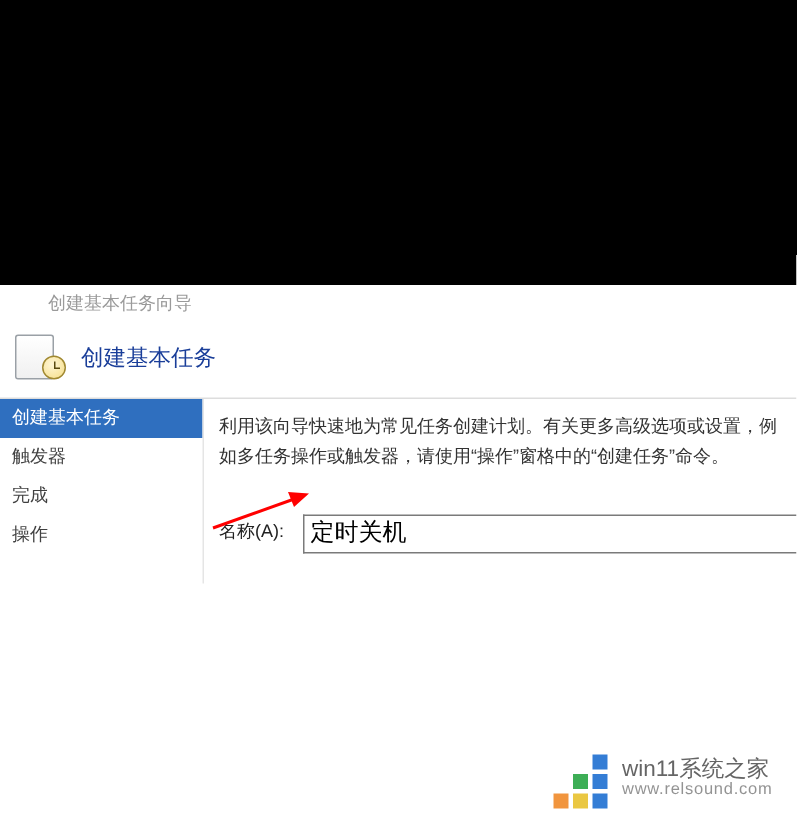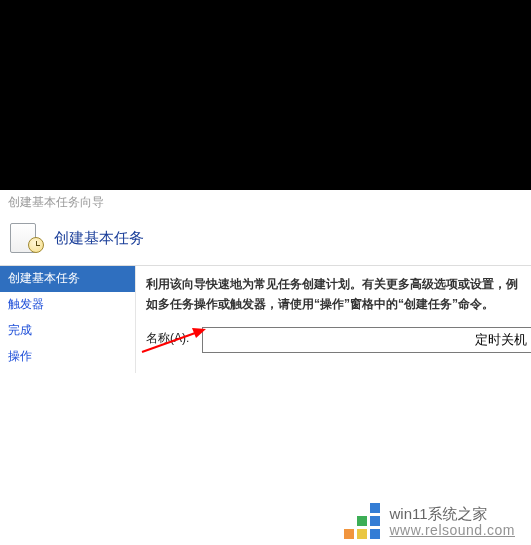--- a/index.html
+++ b/index.html
@@ -15,20 +15,21 @@
     .top-black {
       width: 100%;
       height: 190px;
       background: #000;
     }
     .window-title {
       padding: 4px 8px;
       color: #9a9a9a;
       font-size: 12px;
       background: #fff;
+      margin-left: 24px;
     }
     .header-bar {
       display: flex;
       align-items: center;
       padding: 8px 10px 12px 10px;
       gap: 10px;
     }
     .header-icon {
       width: 34px;
       height: 30px;
@@ -73,63 +74,61 @@
       border-top: 1px solid #ddd;
     }
     .sidebar {
       width: 135px;
       flex-shrink: 0;
       background: #fff;
     }
     .sidebar-item {
       padding: 4px 8px 5px 8px;
       font-size: 12px;
-      color: #1d4ed8;
+      color: #404040;
       cursor: pointer;
     }
     .sidebar-item.active {
       background: #2f6fbf;
       color: #fff;
     }
     .main-pane {
       flex: 1;
       padding: 8px 0 10px 10px;
       border-left: 1px solid #e5e5e5;
     }
     .intro-text {
       font-size: 12px;
       color: #333;
       line-height: 1.7;
-      margin-bottom: 12px;
+      margin-bottom: 28px;
       padding-right: 4px;
-      font-weight: bold;
     }
     .form-row {
       display: flex;
       align-items: flex-start;
       margin-bottom: 10px;
       gap: 6px;
     }
     .form-label {
       width: 50px;
       text-align: left;
       color: #222;
       padding-top: 3px;
       flex-shrink: 0;
       white-space: nowrap;
     }
     .name-input {
       flex: 1;
       border: 1px solid #7a7a7a;
       border-right: none;
       padding: 12px 4px;
-      font-size: 13px;
+      font-size: 16px;
       height: 20px;
       font-family: inherit;
-      text-align: right;
     }
     .desc-input {
       flex: 1;
       border: 1px solid #7a7a7a;
       border-right: none;
       padding: 3px 4px;
       font-size: 12px;
       height: 110px;
       resize: none;
       font-family: inherit;
@@ -138,33 +137,32 @@
       position: absolute;
       left: 140px;
       top: 326px;
       pointer-events: none;
     }
     .watermark {
       position: absolute;
       bottom: 6px;
       right: 16px;
       display: flex;
-      align-items: center;
       gap: 10px;
       opacity: 0.9;
     }
     .wm-blocks {
       display: flex;
       gap: 3px;
       align-items: flex-end;
     }
     .wm-col { display:flex; flex-direction:column; gap:3px; }
     .wm-sq { width:10px; height:10px; }
     .wm-text { font-size: 15px; color: #555; }
-    .wm-sub { font-size: 14px; color: #888; letter-spacing: 0.5px; display:block; margin-top:-2px;text-decoration:underline;}
+    .wm-sub { font-size: 11px; color: #888; letter-spacing: 0.5px; display:block; margin-top:-2px;}
   </style>
 </head>
 <body>
 
 <div class="top-black"></div>
 
 <div class="window-title">创建基本任务向导</div>
 
 <div class="header-bar">
   <div class="header-icon">

